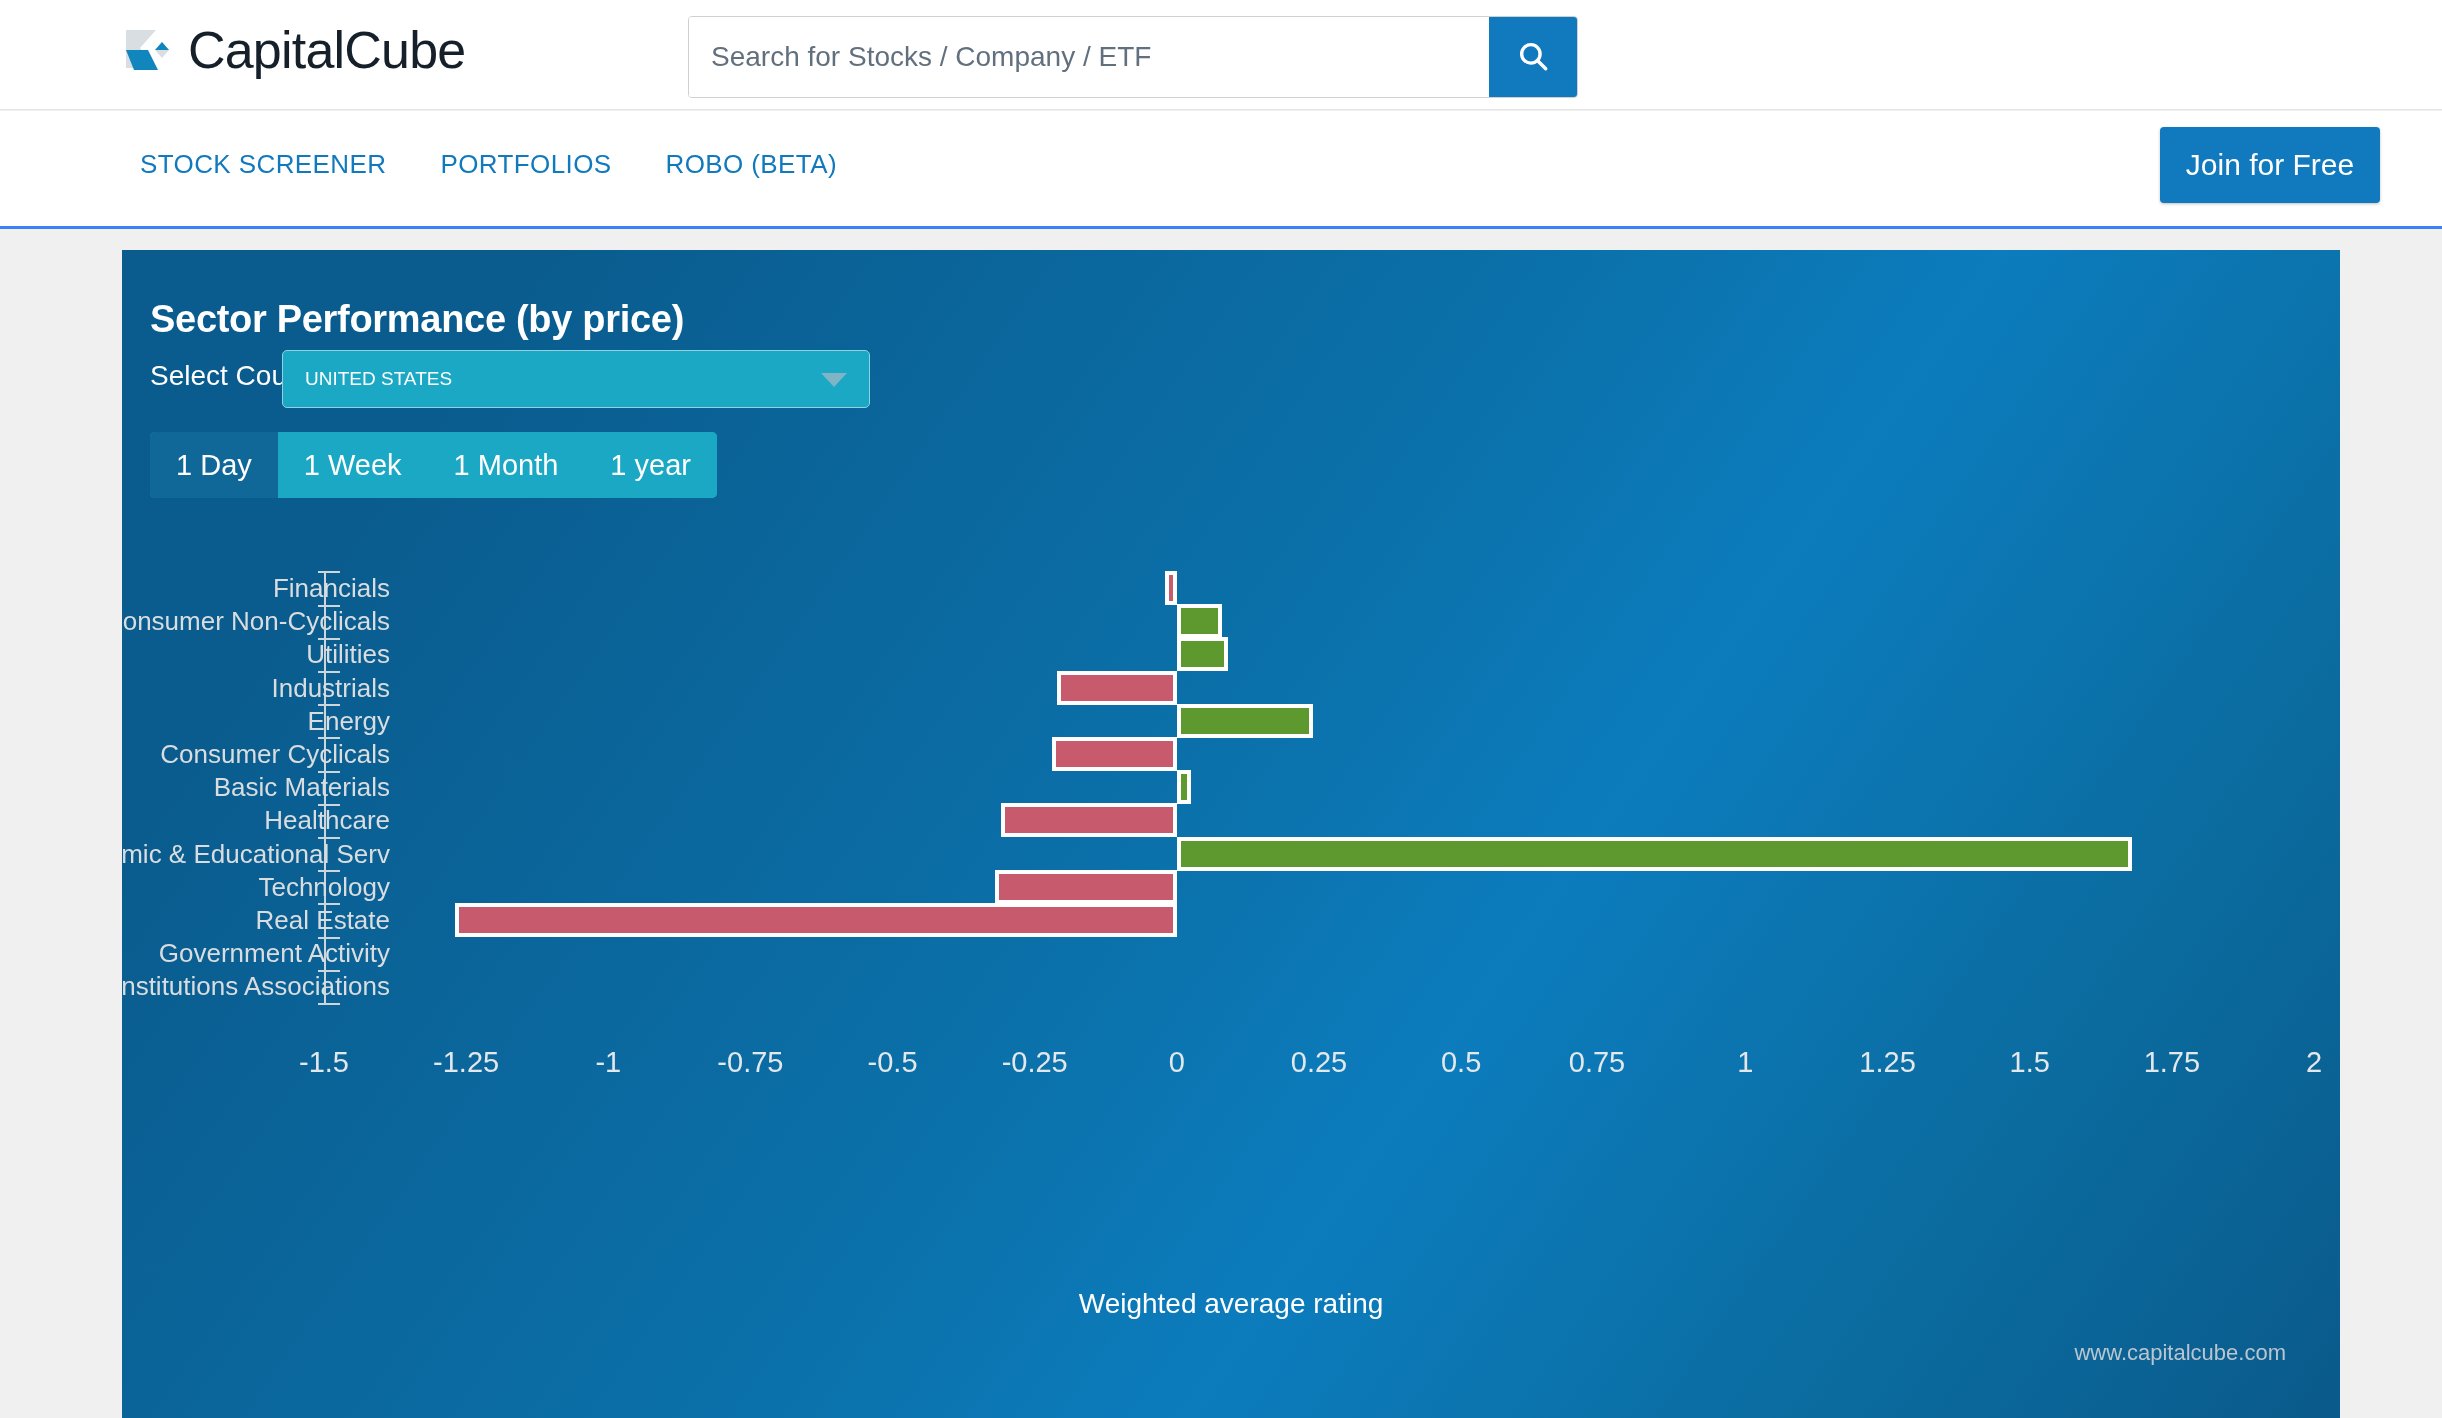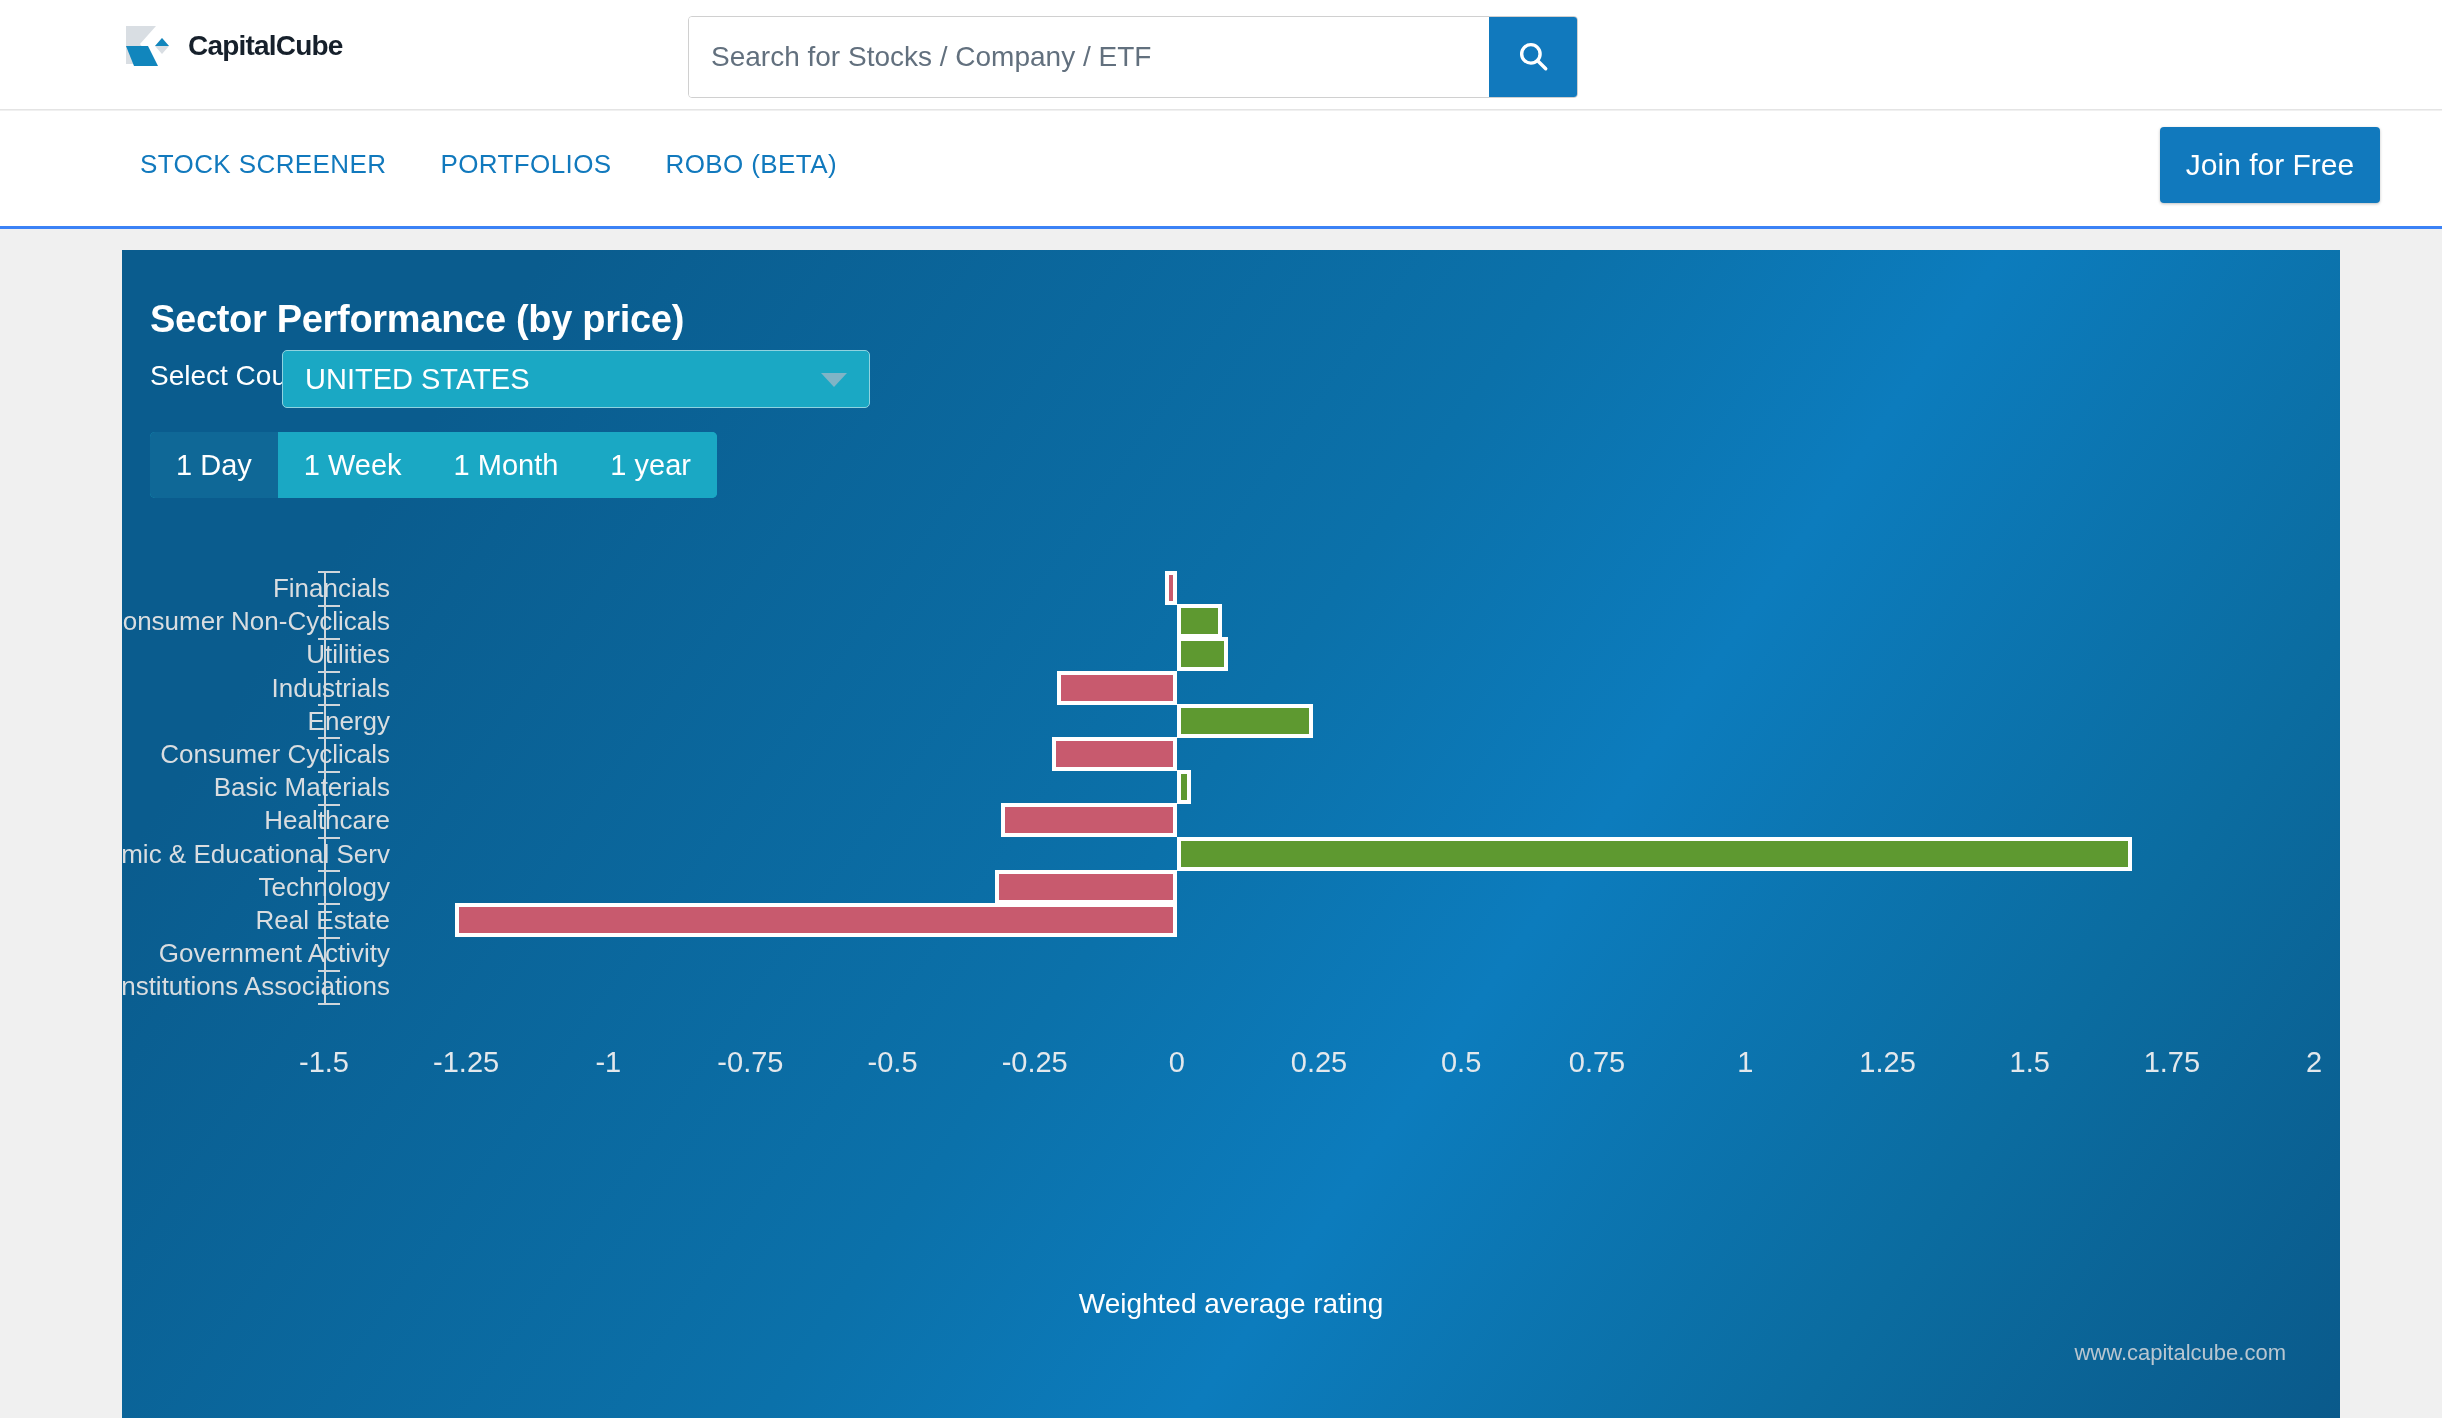--- a/index.html
+++ b/index.html
@@ -16,21 +16,21 @@
     width: 2442px; height: 110px;
     background: #ffffff;
     border-bottom: 1px solid #e4e4e4;
   }
   .logo-wrap {
     position: absolute; left: 122px; top: 20px;
     display: flex; align-items: center; gap: 14px;
   }
   .logo-mark { width: 52px; height: 52px; }
   .logo-text {
-    font-size: 28px; font-weight: 700; color: #16202b;
+    font-size: 52px; font-weight: 400; color: #16202b;
     letter-spacing: -0.8px;
   }
 
   .searchbar {
     position: absolute; left: 688px; top: 16px;
     width: 890px; height: 82px;
     display: flex;
     border: 1px solid #d0d0d0;
     border-radius: 4px;
     background: #fff;
@@ -111,21 +111,21 @@
   .country-select {
     position: absolute; left: 160px; top: 100px;
     width: 588px; height: 58px;
     background: #1aa8c4;
     border: 1px solid #8fd3e0;
     border-radius: 5px;
     display: flex; align-items: center;
     cursor: pointer;
   }
   .country-value {
-    font-size: 29px; color: #ffffff; margin-left: 22px;
+    font-size: 19px; color: #ffffff; margin-left: 22px;
   }
   .caret {
     position: absolute; right: 22px; top: 22px;
     width: 0; height: 0;
     border-left: 13px solid transparent;
     border-right: 13px solid transparent;
     border-top: 14px solid #7fb4c6;
   }
 
   .tabs {

